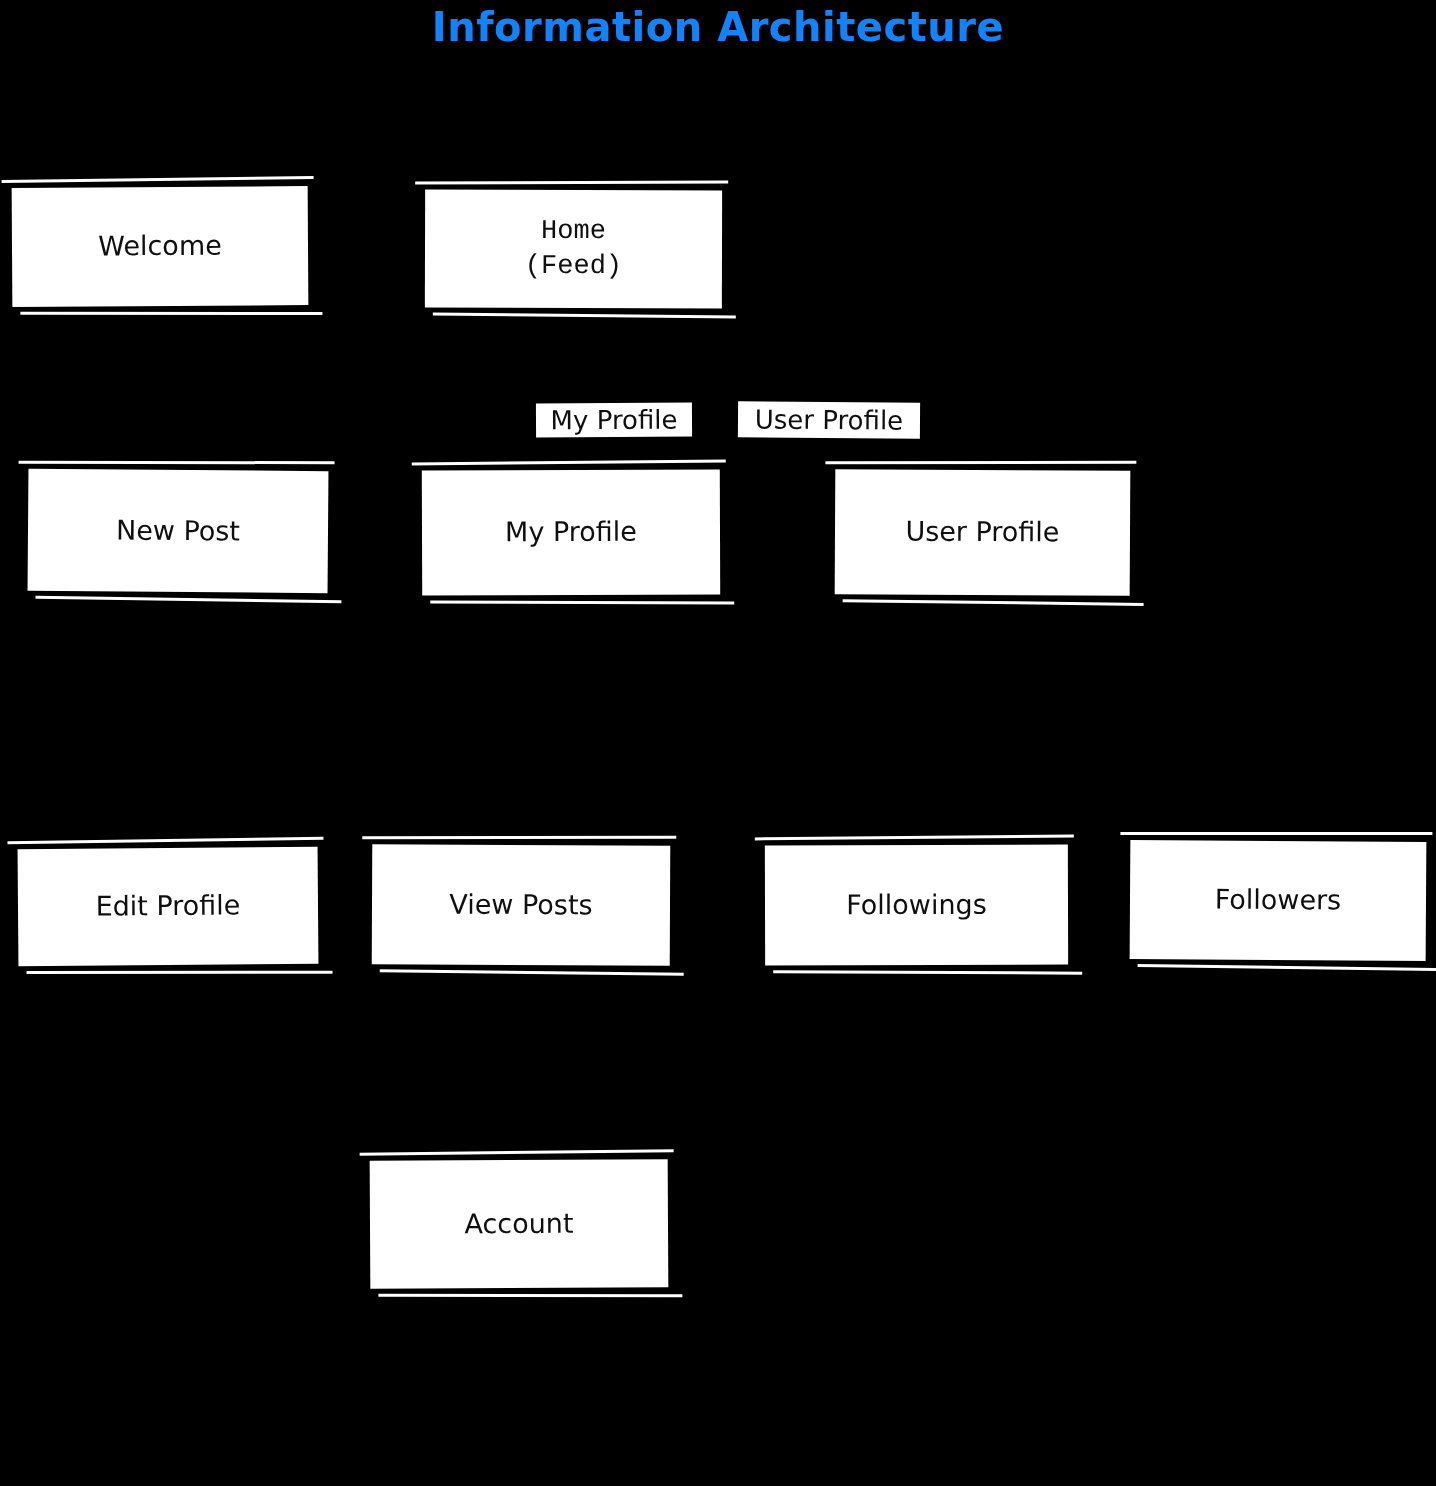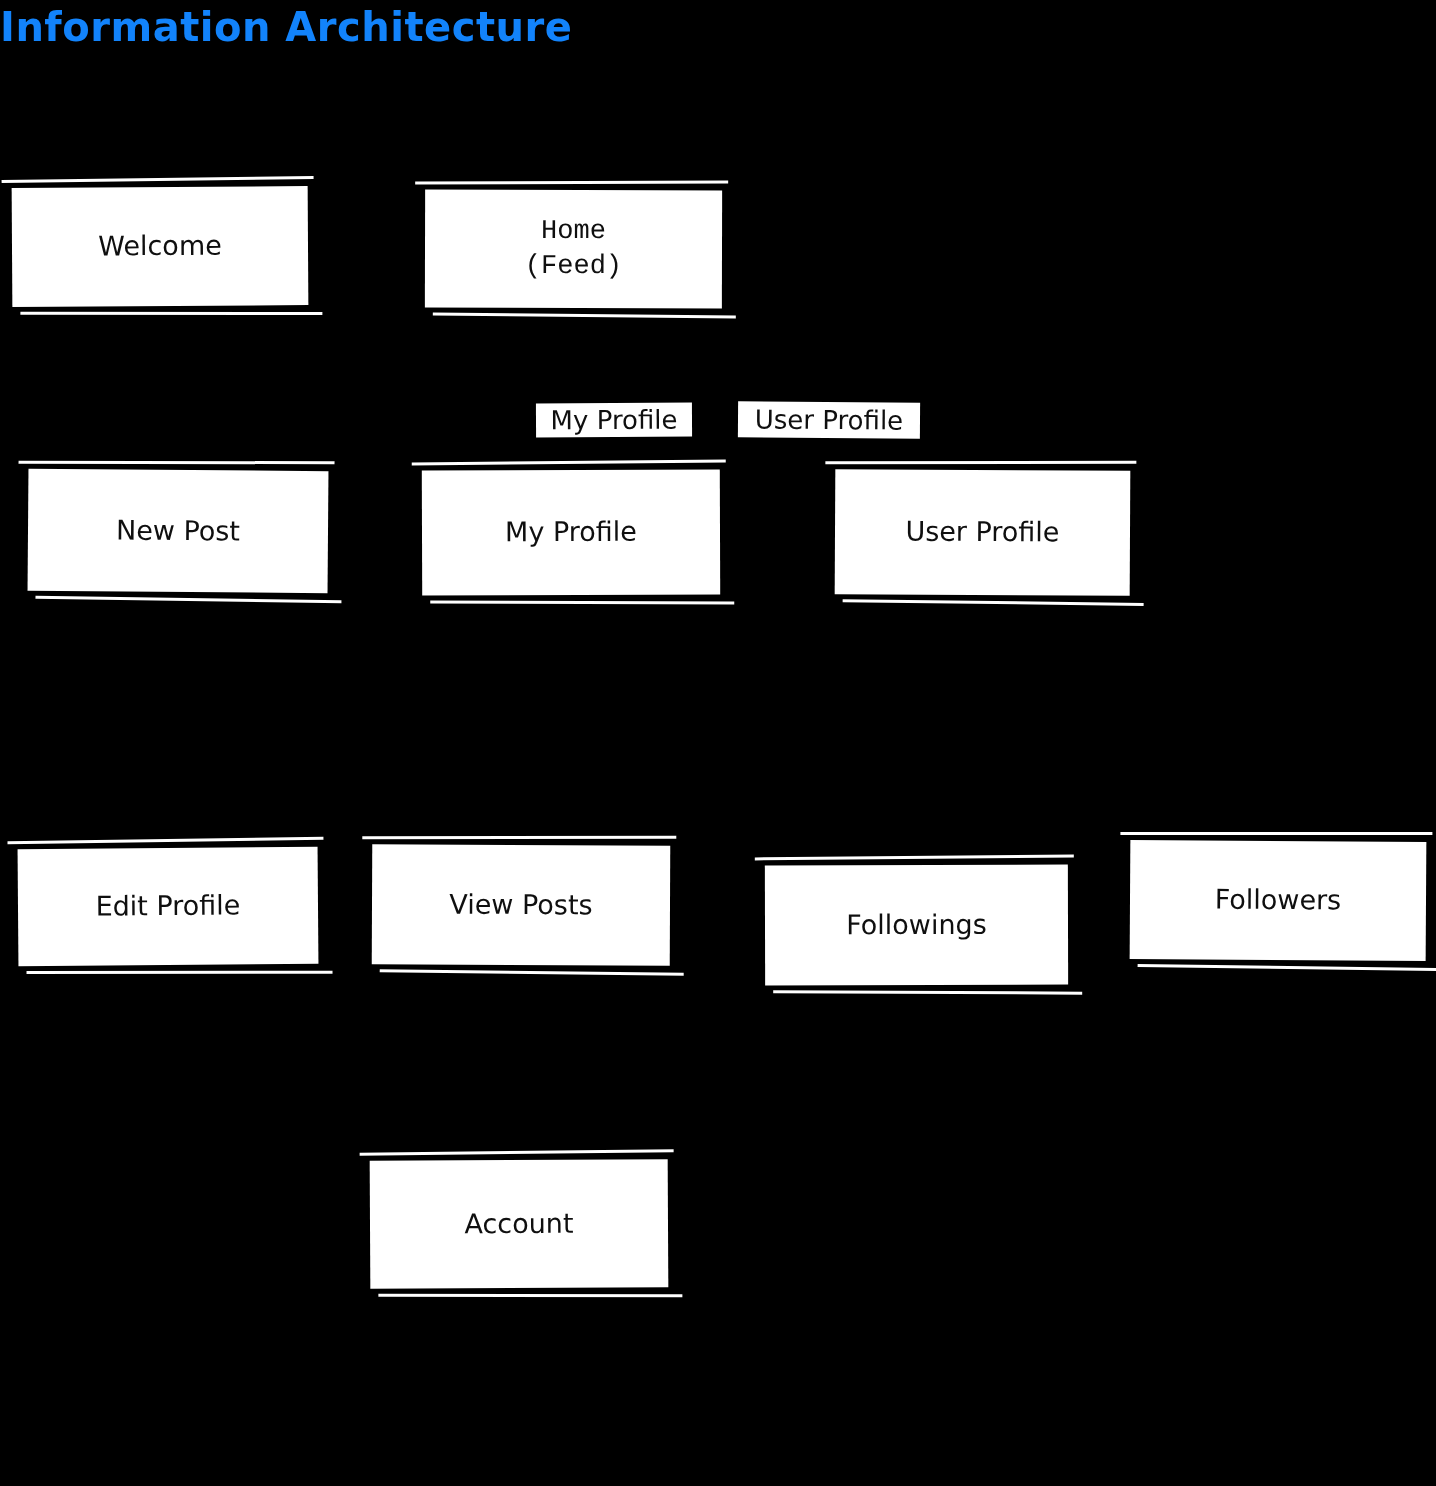--- a/index.html
+++ b/index.html
@@ -15,20 +15,21 @@
     overflow: hidden;
     font-family: "DejaVu Sans", sans-serif;
   }
 
   
   .diagram-title {
     position: absolute;
     left: 0;
     top: 4px;
     width: 1436px;
+    text-align: center;
     font-family: "DejaVu Sans", sans-serif;
     font-size: 40px;
     font-weight: 700;
     letter-spacing: 0.5px;
     color: #1283fb;
     white-space: nowrap;
   }
 
   
   .node {
@@ -140,21 +141,21 @@
   <div class="node r3" style="left:28px;  top:470px;  width:300px; height:122px;">New Post</div>
 
   <div class="node r4" style="left:422px; top:470px;  width:298px; height:125px;">My Profile</div>
 
   <div class="node r5" style="left:835px; top:470px;  width:295px; height:125px;">User Profile</div>
 
   <div class="node r6" style="left:18px;  top:848px;  width:300px; height:117px;">Edit Profile</div>
 
   <div class="node r7" style="left:372px; top:845px;  width:298px; height:120px;">View Posts</div>
 
-  <div class="node r8" style="left:765px; top:845px;  width:303px; height:120px;margin-top:20px;">Followings</div>
+  <div class="node r8" style="left:765px; top:845px;  width:303px; height:120px;">Followings</div>
 
   <div class="node r9" style="left:1130px;top:841px;  width:296px; height:119px;">Followers</div>
 
   <div class="node r10" style="left:370px; top:1160px; width:298px; height:128px;">Account</div>
 
   <div class="edge-label" style="left:536px; top:403px; width:156px; height:34px; transform:rotate(-0.3deg);">My Profile</div>
 
   <div class="edge-label" style="left:738px; top:402px; width:182px; height:36px; transform:rotate(0.4deg);">User Profile</div>
 
 </div>

